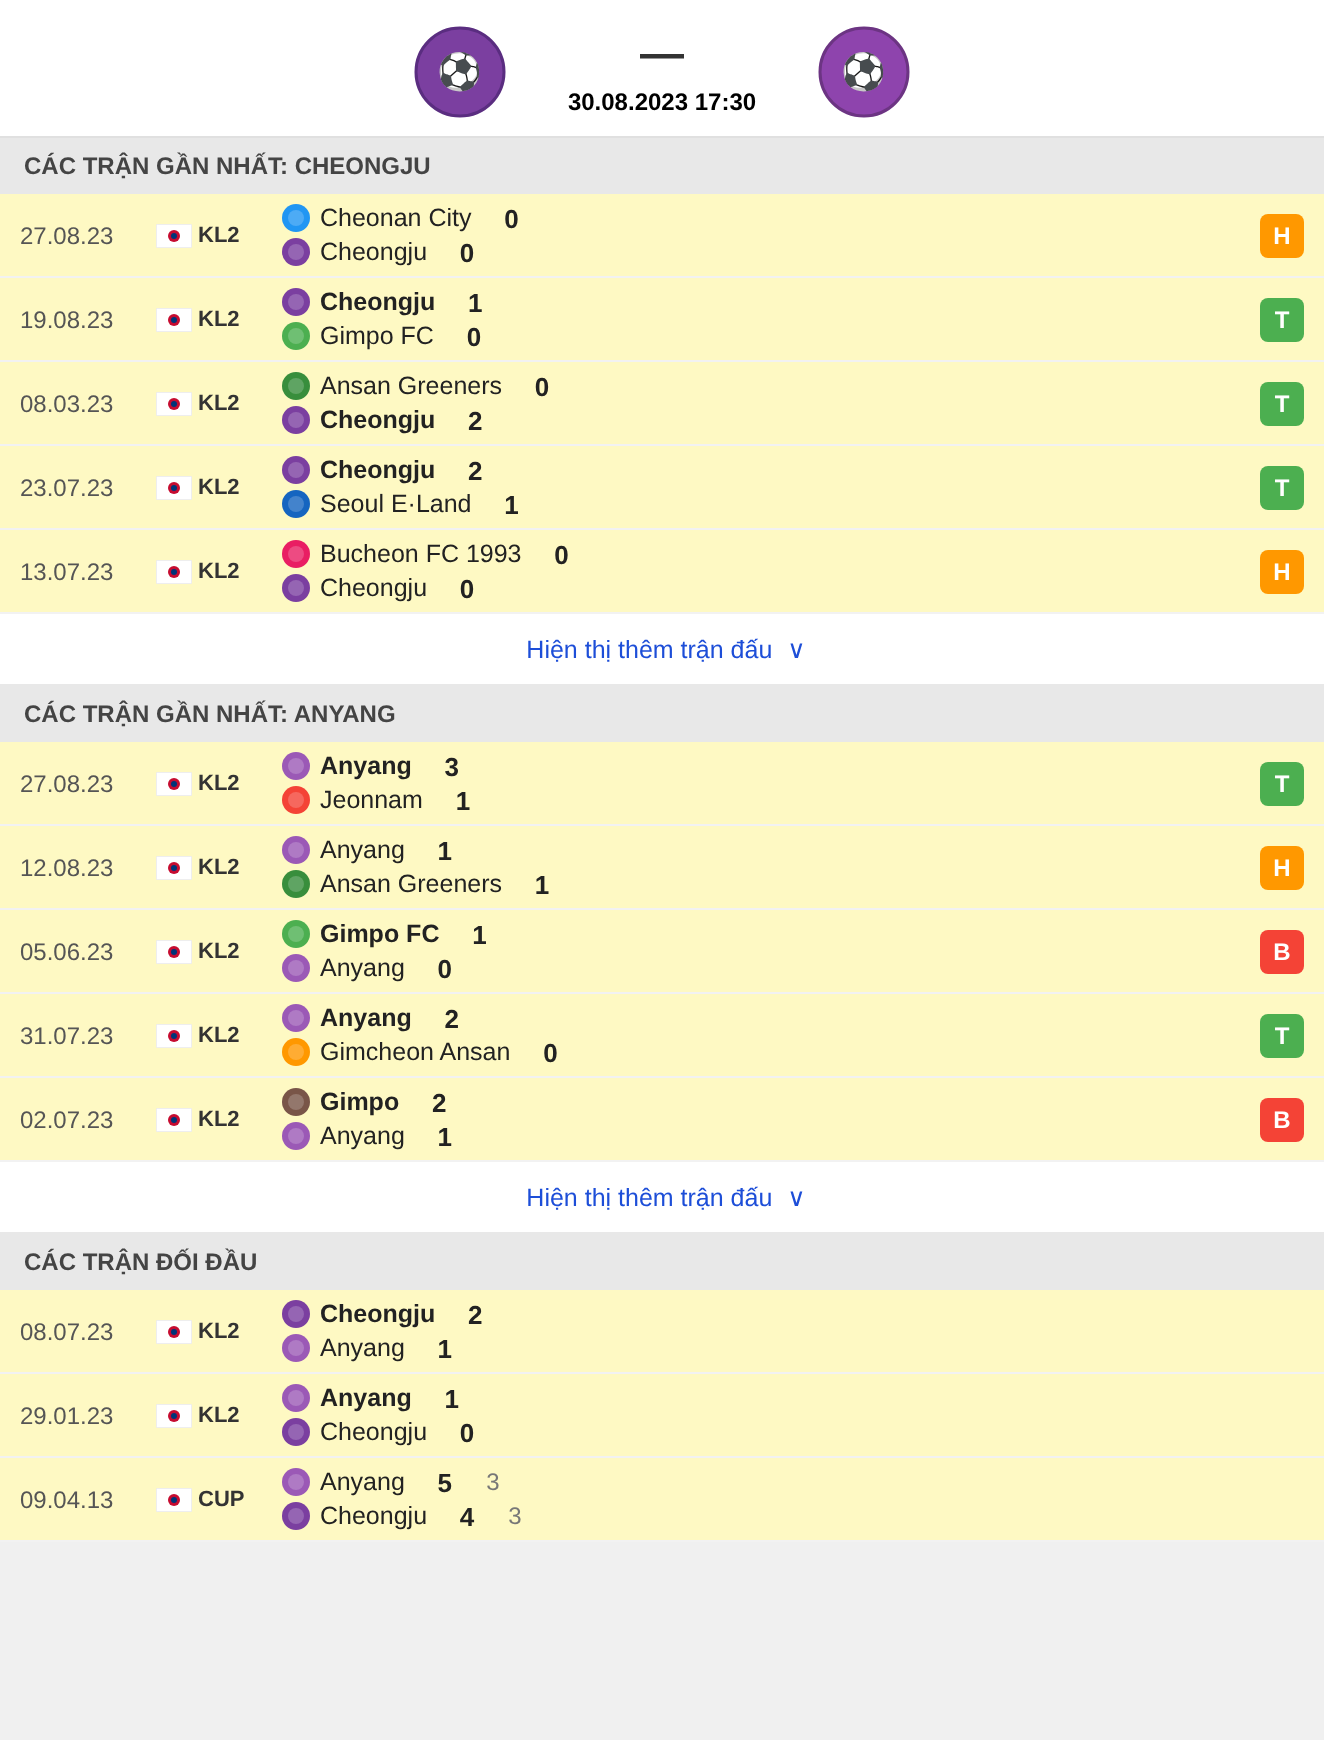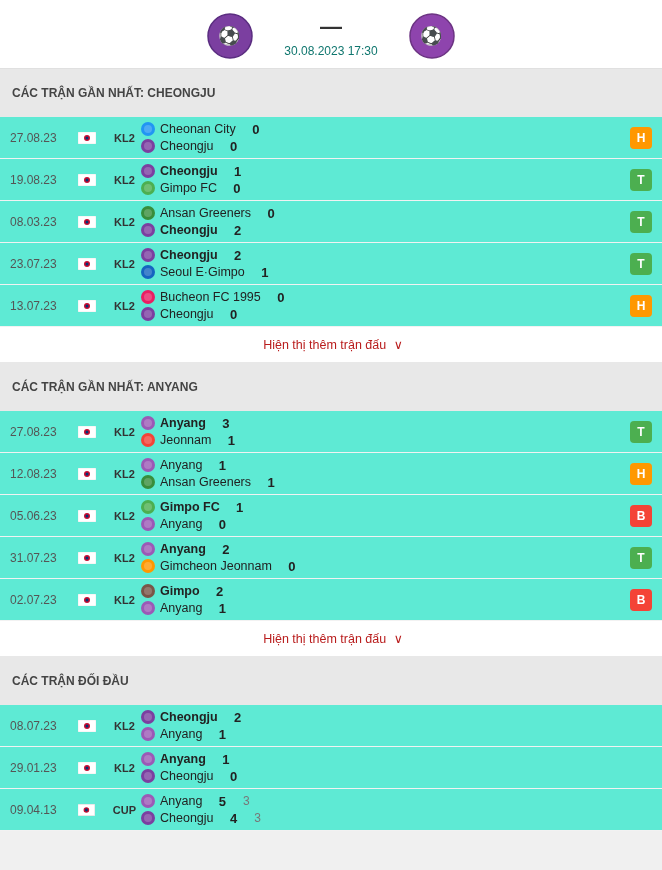--- a/index.html
+++ b/index.html
@@ -30,50 +30,51 @@
       text-align: center;
     }
     .score-dash {
       font-size: 22px;
       font-weight: bold;
       color: #333;
       display: block;
     }
     .match-datetime {
       font-size: 12px;
-      color: #0f766e;
+      color: #000000;
       display: block;
       margin-top: 4px;
+      font-weight: bold;
     }
     .section-header {
       background: #e8e8e8;
-      padding: 17px 12px;
+      padding: 7px 12px;
       font-size: 12px;
       font-weight: bold;
       color: #444;
       text-transform: uppercase;
     }
     .match-row {
-      background: #5eead4;
+      background: #fef9c3;
       display: flex;
       align-items: center;
       padding: 4px 10px;
       border-bottom: 1px solid #f2f2f2;
       min-height: 30px;
     }
     .match-date {
       width: 68px;
       color: #555;
       font-size: 12px;
       flex-shrink: 0;
     }
     .league-badge {
       display: flex;
       align-items: flex-start;
-      gap: 18px;
+      gap: 3px;
       width: 58px;
       flex-shrink: 0;
     }
     .flag-icon {
       width: 18px;
       height: 12px;
       background: #e0e0e0;
       border-radius: 1px;
       display: inline-flex;
       align-items: center;
@@ -138,21 +139,21 @@
       flex-shrink: 0;
     }
     .badge-w { background: #4caf50; }
     .badge-d { background: #ff9800; }
     .badge-l { background: #f44336; }
     .show-more {
       background: #fff;
       text-align: center;
       padding: 10px;
       font-size: 12.5px;
-      color: #b91c1c;
+      color: #1d4ed8;
       cursor: pointer;
       border-bottom: 1px solid #e8e8e8;
     }
     .show-more span {
       margin-left: 4px;
     }
   </style>
 </head>
 <body>
 
@@ -305,21 +306,21 @@
   </svg></span>
           <span class="team-name bold">Cheongju</span>
           <span class="score-col">2</span>
           <span class="extra-score"></span>
         </div>
         <div class="team-line">
           <span class="team-icon"><svg width="16" height="16" viewBox="0 0 16 16">
     <circle cx="8" cy="8" r="7" fill="#1565C0"></circle>
     <circle cx="8" cy="8" r="4" fill="rgba(255,255,255,0.2)"></circle>
   </svg></span>
-          <span class="team-name ">Seoul E·Gimpo</span>
+          <span class="team-name ">Seoul E·Land</span>
           <span class="score-col">1</span>
           <span class="extra-score"></span>
         </div>
       </div>
       <div class="result-badge badge-w">T</div>
     </div>
     <div class="match-row">
       <span class="match-date">13.07.23</span>
       <div class="league-badge">
         <span class="flag-icon">
@@ -330,21 +331,21 @@
   </svg>
         </span>
         <span class="league-label">KL2</span>
       </div>
       <div class="teams-area">
         <div class="team-line">
           <span class="team-icon"><svg width="16" height="16" viewBox="0 0 16 16">
     <circle cx="8" cy="8" r="7" fill="#E91E63"></circle>
     <circle cx="8" cy="8" r="4" fill="rgba(255,255,255,0.2)"></circle>
   </svg></span>
-          <span class="team-name ">Bucheon FC 1995</span>
+          <span class="team-name ">Bucheon FC 1993</span>
           <span class="score-col">0</span>
           <span class="extra-score"></span>
         </div>
         <div class="team-line">
           <span class="team-icon"><svg width="16" height="16" viewBox="0 0 16 16">
     <circle cx="8" cy="8" r="7" fill="#7b3fa0"></circle>
     <circle cx="8" cy="8" r="4" fill="rgba(255,255,255,0.2)"></circle>
   </svg></span>
           <span class="team-name ">Cheongju</span>
           <span class="score-col">0</span>
@@ -487,21 +488,21 @@
   </svg></span>
           <span class="team-name bold">Anyang</span>
           <span class="score-col">2</span>
           <span class="extra-score"></span>
         </div>
         <div class="team-line">
           <span class="team-icon"><svg width="16" height="16" viewBox="0 0 16 16">
     <circle cx="8" cy="8" r="7" fill="#FF9800"></circle>
     <circle cx="8" cy="8" r="4" fill="rgba(255,255,255,0.2)"></circle>
   </svg></span>
-          <span class="team-name ">Gimcheon Jeonnam</span>
+          <span class="team-name ">Gimcheon Ansan</span>
           <span class="score-col">0</span>
           <span class="extra-score"></span>
         </div>
       </div>
       <div class="result-badge badge-w">T</div>
     </div>
     <div class="match-row">
       <span class="match-date">02.07.23</span>
       <div class="league-badge">
         <span class="flag-icon">

